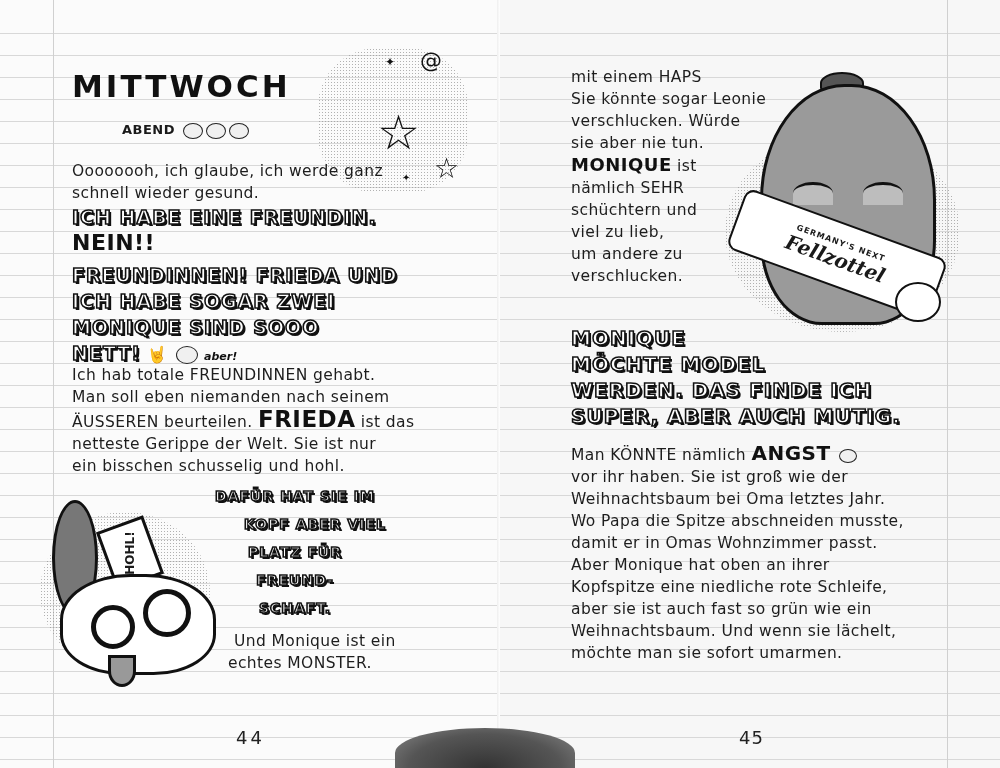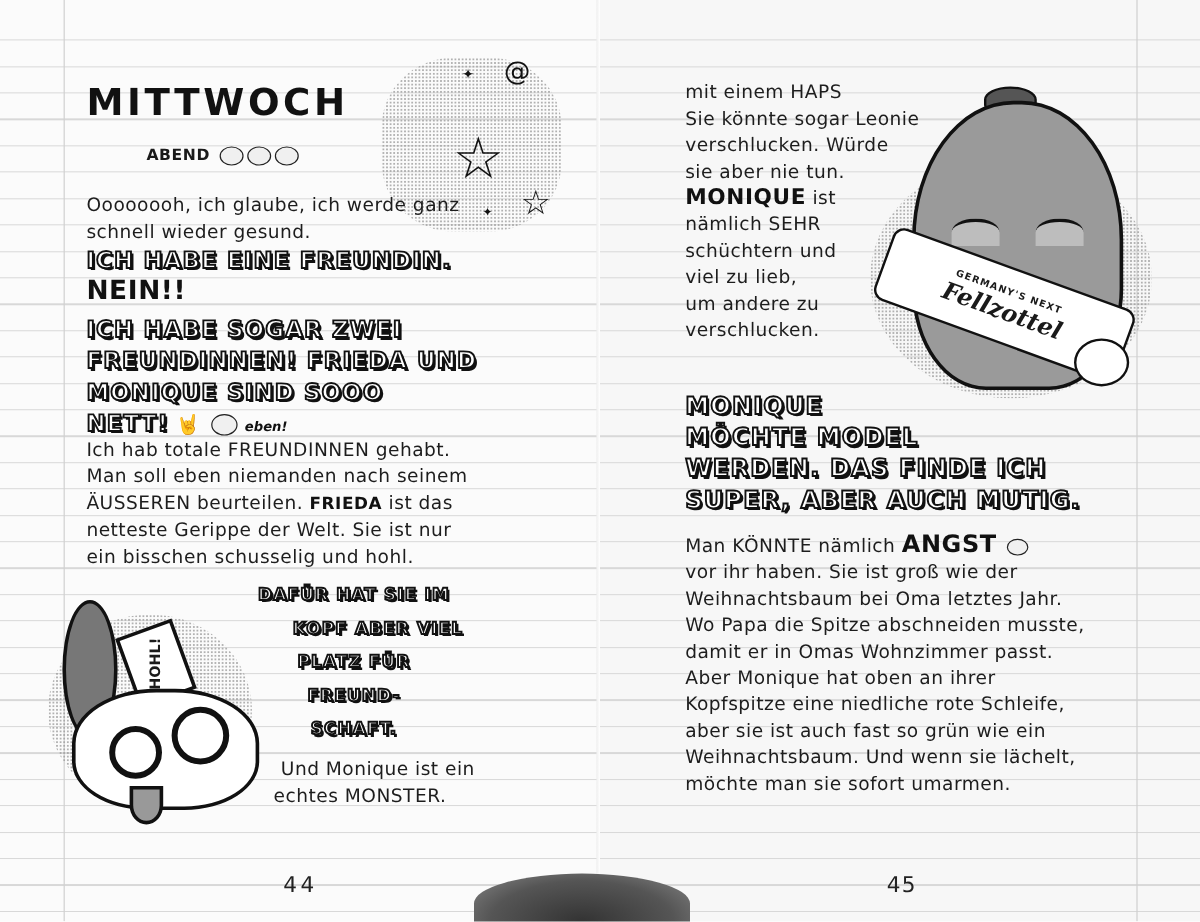--- a/index.html
+++ b/index.html
@@ -58,37 +58,37 @@
     </div>
 
     <div class="body-text" style="left:72px;top:160px;">
       <div>Oooooooh, ich glaube, ich werde ganz</div>
       <div>schnell wieder gesund.</div>
     </div>
 
     <div class="comic" style="position:absolute;left:72px;top:206px;font-size:19px;">ICH HABE EINE FREUNDIN.</div>
     <div class="comic-solid" style="position:absolute;left:72px;top:230px;font-size:22px;">NEIN!!</div>
     <div style="position:absolute;left:72px;top:262px;font-size:19px;line-height:26px;">
+      <div class="comic">FREUNDINNEN! FRIEDA UND</div>
       <div class="comic">ICH HABE SOGAR ZWEI</div>
-      <div class="comic">FREUNDINNEN! FRIEDA UND</div>
       <div class="comic">MONIQUE SIND SOOO</div>
       <div>
         <span class="comic">NETT!</span>
         <span style="font-size:16px;">🤘</span>
         <span class="face" style="width:20px;height:16px;"></span>
-        <span style="font-size:11px;font-style:italic;font-weight:bold;color:#111;">eben!</span>
+        <span style="font-size:11px;font-style:italic;font-weight:bold;color:#111;">aber!</span>
       </div>
     </div>
 
     <div class="body-text" style="left:72px;top:364px;">
       <div>Ich hab totale FREUNDINNEN gehabt.</div>
       <div>Man soll eben niemanden nach seinem</div>
       <div>
         <span>ÄUSSEREN beurteilen.</span>
-        <span class="comic-solid" style="font-size:14px;">FRIEDA</span>
+        <span class="comic-solid" style="font-size:23px;">FRIEDA</span>
         <span>ist das</span>
       </div>
       <div>netteste Gerippe der Welt. Sie ist nur</div>
       <div>ein bisschen schusselig und hohl.</div>
     </div>
 
     <div style="position:absolute;left:150px;top:482px;width:290px;text-align:center;font-size:14px;line-height:28px;">
       <div class="comic">DAFÜR HAT SIE IM</div>
       <div class="comic" style="padding-left:40px;">KOPF ABER VIEL</div>
       <div class="comic">PLATZ FÜR</div>

